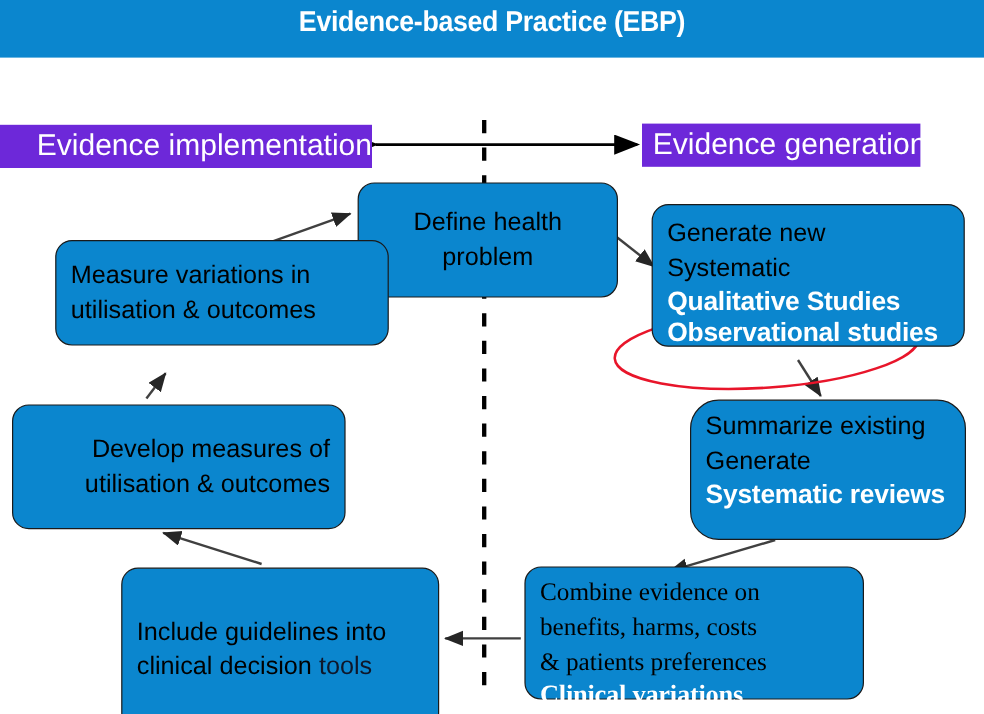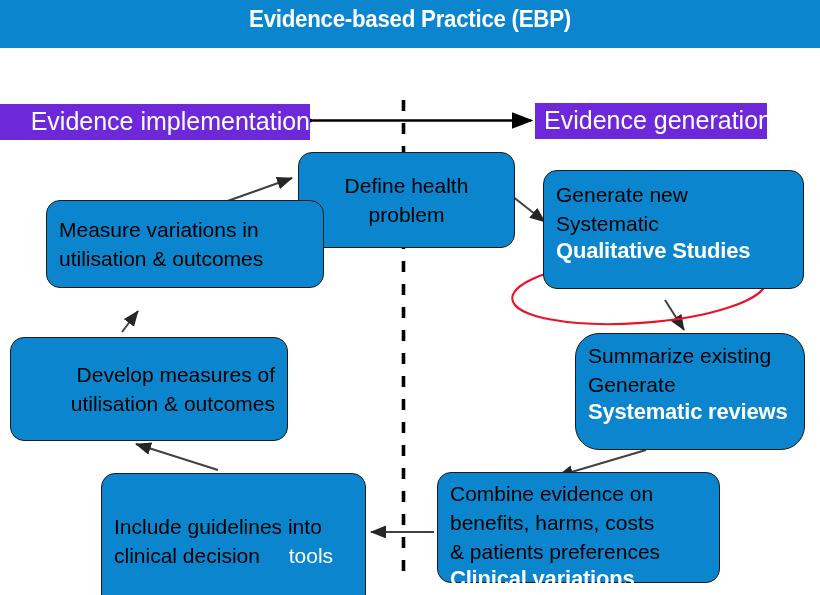--- a/index.html
+++ b/index.html
@@ -82,29 +82,29 @@
   }
   .box .lines { padding: 0 12px; }
   .box .sub {
     color: #ffffff;
     font-weight: bold;
     font-size: 22px;
     line-height: 26px;
     letter-spacing: -0.2px;
   }
   .ctr { text-align: center; }
-  .grey { color: #ffffff; margin-left: 23px; }
+  .grey { color: #0f172a; }
 
   #box-define      { left: 298px; top: 152px; width: 217px; height: 96px; }
   #box-measure     { left: 10px;  top: 200px; width: 278px; height: 88px; margin-left: 36px; }
   #box-develop     { left: 10px;  top: 337px; width: 278px; height: 104px; text-align: right; }
   #box-include     { left: 101px; top: 473px; width: 265px; height: 135px; justify-content: center; }
   #box-generate    { left: 543px; top: 170px; width: 261px; height: 119px; justify-content: flex-start; padding-top: 9px; }
   #box-summarize   { left: 575px; top: 333px; width: 230px; height: 117px; justify-content: flex-start; padding-top: 7px; border-radius: 24px; }
-  #box-combine     { left: 437px; top: 472px; width: 283px; height: 111px; justify-content: flex-start; padding-top: 6px; }
+  #box-combine     { left: 437px; top: 472px; width: 283px; height: 111px; justify-content: flex-start; padding-top: 6px; font-family: Liberation Serif, serif; }
 </style>
 </head>
 <body>
 
 <svg id="canvas" viewBox="0 0 820 595">
   <defs>
     <marker id="ah" markerWidth="9" markerHeight="9" refX="7.5" refY="3.2" orient="auto" markerUnits="strokeWidth">
       <path d="M0,0 L8,3.2 L0,6.4 z" fill="#262626"></path>
     </marker>
     <marker id="ahb" markerWidth="10" markerHeight="10" refX="8" refY="3.5" orient="auto" markerUnits="strokeWidth">
@@ -165,20 +165,21 @@
     <div>Include guidelines into</div>
     <div><span>clinical decision </span><span class="grey">tools</span></div>
   </div>
 </div>
 
 <div class="box" id="box-generate">
   <div class="lines">
     <div>Generate new</div>
     <div>Systematic</div>
     <div class="sub">Qualitative Studies</div>
+    <div class="sub">Observational studies</div>
   </div>
 </div>
 
 <div class="box" id="box-summarize">
   <div class="lines">
     <div>Summarize existing</div>
     <div>Generate</div>
     <div class="sub">Systematic reviews</div>
   </div>
 </div>

